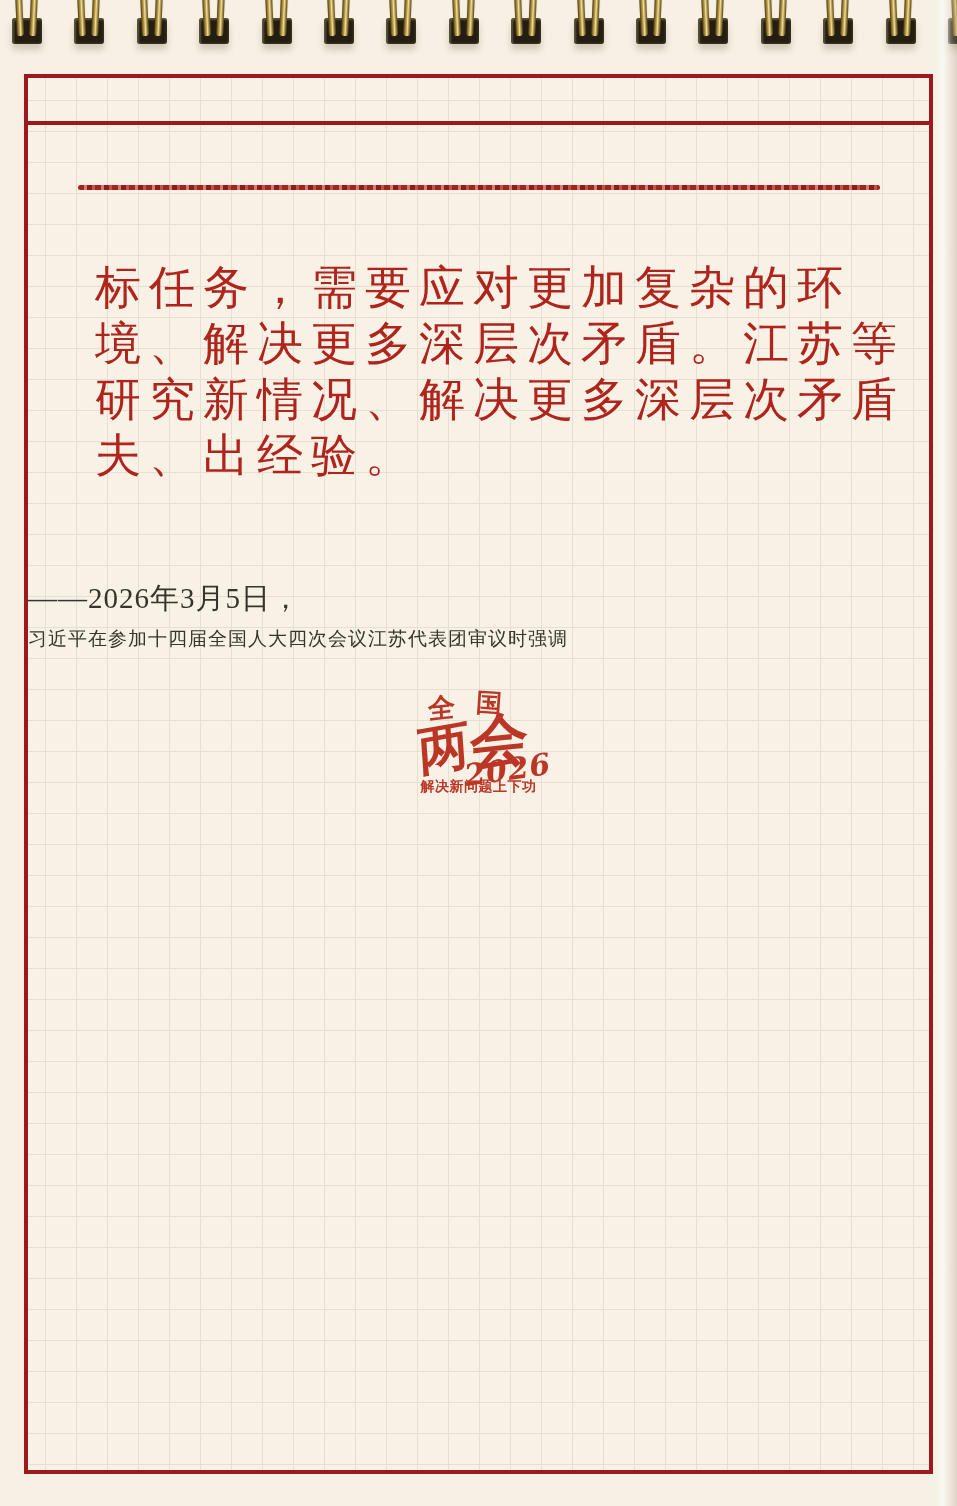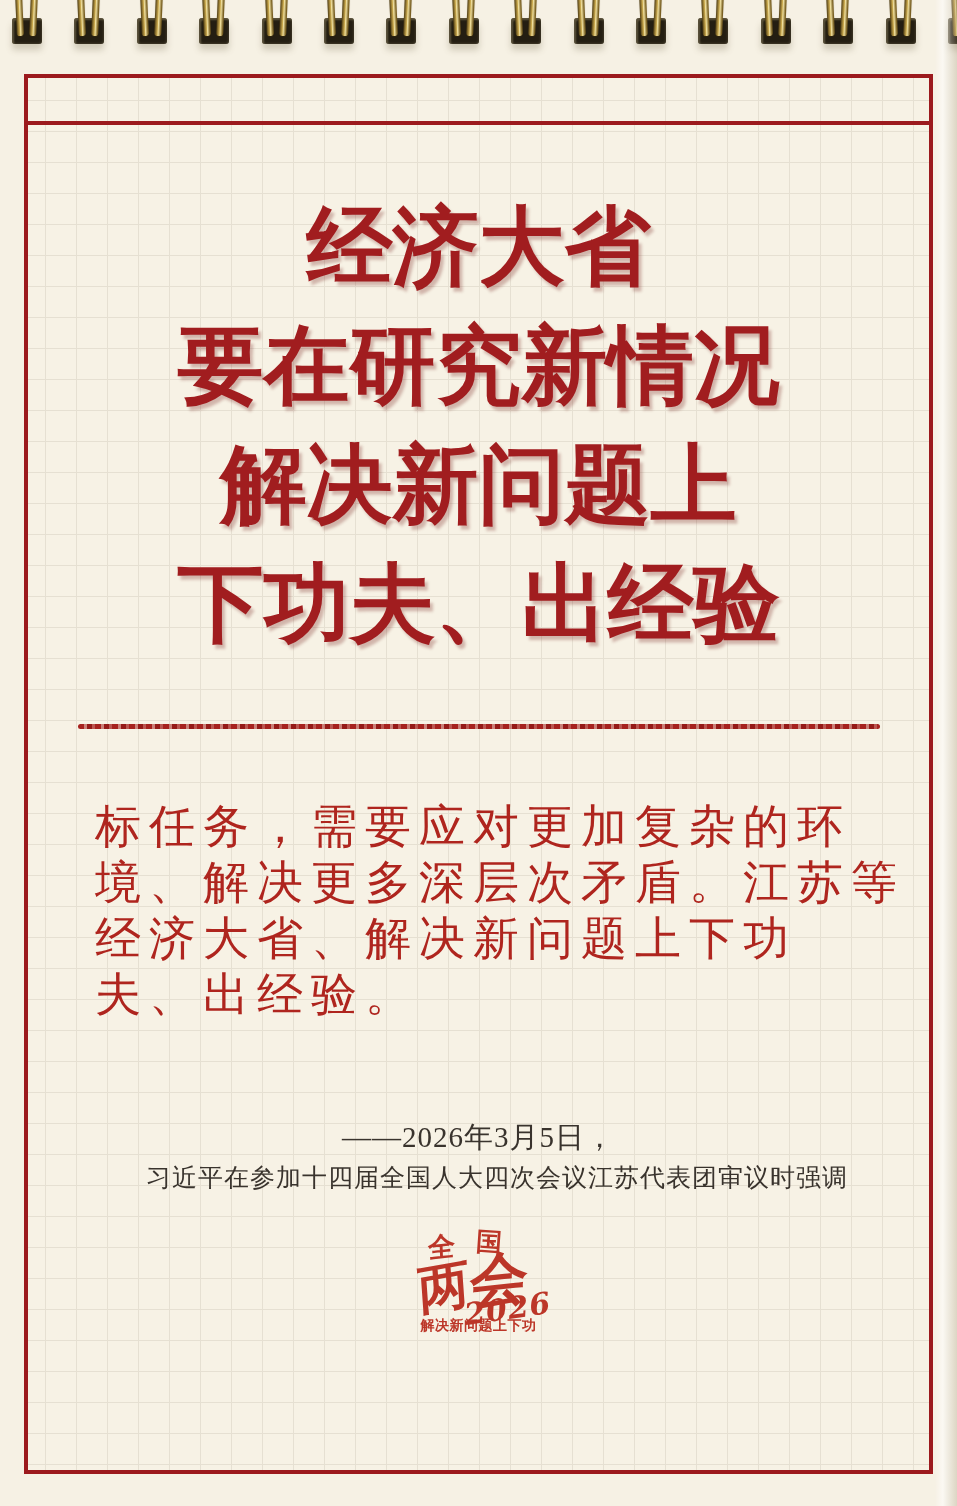--- a/index.html
+++ b/index.html
@@ -63,23 +63,23 @@
   
   .quote{
     margin-top:70px;padding:0 38px 0 67px;
     color:var(--quote);
     font-size:46px;line-height:56px;letter-spacing:8px;
     font-family:"Liberation Serif","DejaVu Serif",serif;
   }
   .quote .qline{white-space:nowrap;}
   .quote .qline.first{text-indent:118px;}
   
-  .attribution{margin-top:94px;text-align:center;color:var(--attribution);}
+  .attribution{margin-top:94px;text-align:left;color:var(--attribution);}
   .attribution .date{font-size:29px;line-height:40px;letter-spacing:1px;}
-  .attribution .source{font-size:25px;line-height:42px;letter-spacing:1px;margin-left:37px;}
+  .attribution .source{font-size:19px;line-height:42px;letter-spacing:1px;}
   
   .logo{position:relative;width:130px;height:100px;margin:32px auto 0;color:var(--logo);font-weight:bold;}
   .logo span{position:absolute;display:block;}
   .lg-quan{left:14px;top:-2px;font-size:27px;transform:rotate(-6deg) skewX(-4deg);}
   .lg-guo{left:62px;top:-6px;font-size:26px;transform:rotate(4deg);}
   .lg-liang{left:4px;top:22px;font-size:52px;transform:rotate(-10deg) skewX(-6deg);}
   .lg-hui{left:56px;top:10px;font-size:58px;transform:rotate(-6deg) skewX(-8deg);}
   .lg-year{left:50px;top:60px;font-size:30px;font-style:italic;transform:rotate(-8deg);letter-spacing:1px;font-family:"DejaVu Serif",serif;}
   .lg-tagline{left:-20px;right:-20px;bottom:-4px;text-align:center;font-size:14px;letter-spacing:.5px;}
   
@@ -171,33 +171,27 @@
       </div>
       <div class="ring" style="left: 944px;">
         <div class="hole"></div>
         <div class="wire w1"></div>
       </div>
     </div>
 
   <div class="frame">
     <div class="header-strip"></div>
 
-    <div class="title">
-      <div class="tline">经济大省</div>
-      <div class="tline">要在研究新情况</div>
-      <div class="tline">解决新问题上</div>
-      <div class="tline">下功夫、出经验</div>
-    </div>
 
     <div class="divider"></div>
 
     <div class="quote">
       <div class="qline">标任务，需要应对更加复杂的环</div>
       <div class="qline">境、解决更多深层次矛盾。江苏等</div>
-      <div class="qline">经济大省、解决新问题上下功</div>
+      <div class="qline">研究新情况、解决更多深层次矛盾</div>
       <div class="qline last">夫、出经验。</div>
     </div>
 
     <div class="attribution">
       <div class="date">——2026年3月5日，</div>
       <div class="source">习近平在参加十四届全国人大四次会议江苏代表团审议时强调</div>
     </div>
 
     <div class="logo">
       <span class="lg-quan">全</span>

